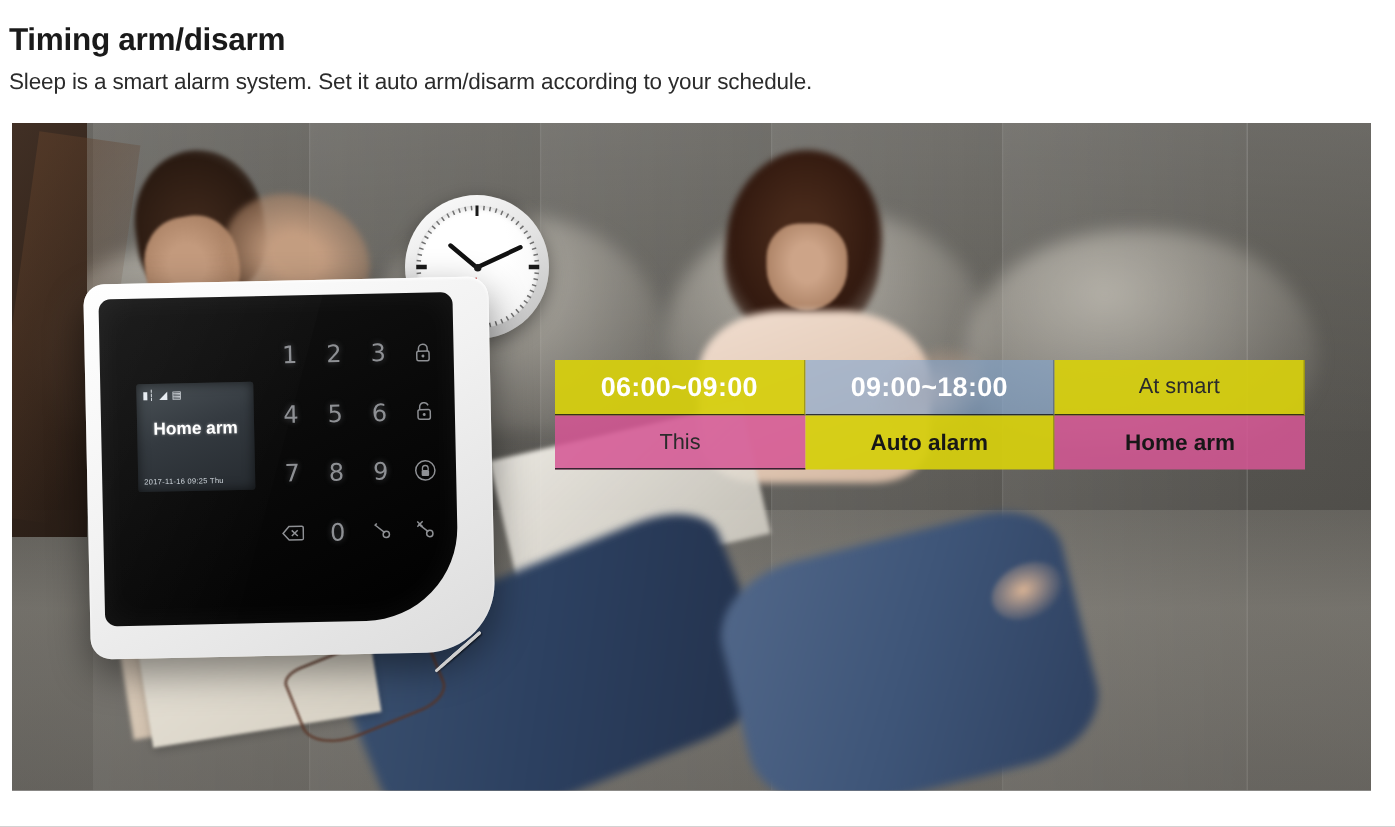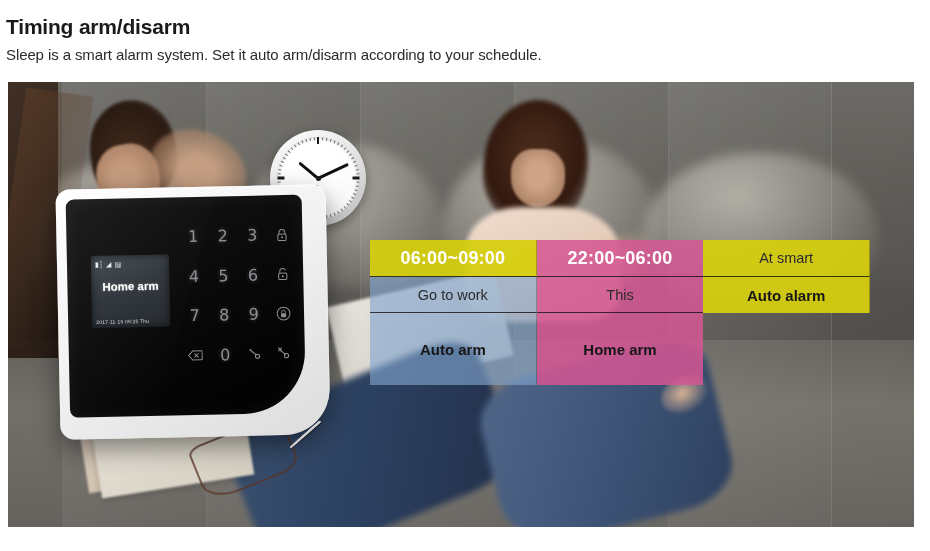--- a/index.html
+++ b/index.html
@@ -673,36 +673,30 @@
         <span class="g2"></span>
         <span class="g3"></span>
         <span class="g4"></span>
     </div>
   </div>
 
   <div class="schedule" id="schedule">
       <div class="sch-cell col-yellow">
         <span class="sch-time">06:00~09:00</span>
       </div>
-      <div class="sch-cell col-pink col-last">
-        <span class="sch-time">22:00~06:00</span>
+      <div class="sch-cell col-blue">
+        <span class="sch-time">09:00~18:00</span>
       </div>
       <div class="sch-cell col-yellow">
         <span class="sch-state">At smart</span>
-      </div>
-      <div class="sch-cell col-blue">
-        <span class="sch-state">Go to work</span>
       </div>
       <div class="sch-cell col-pink col-last">
         <span class="sch-state">This</span>
       </div>
       <div class="sch-cell col-yellow row-last">
         <span class="sch-action">Auto alarm</span>
       </div>
-      <div class="sch-cell col-blue row-last">
-        <span class="sch-action">Auto arm</span>
-      </div>
       <div class="sch-cell col-pink col-last row-last">
         <span class="sch-action">Home arm</span>
       </div>
     </div>
 
 </div>
 
 </body></html>

